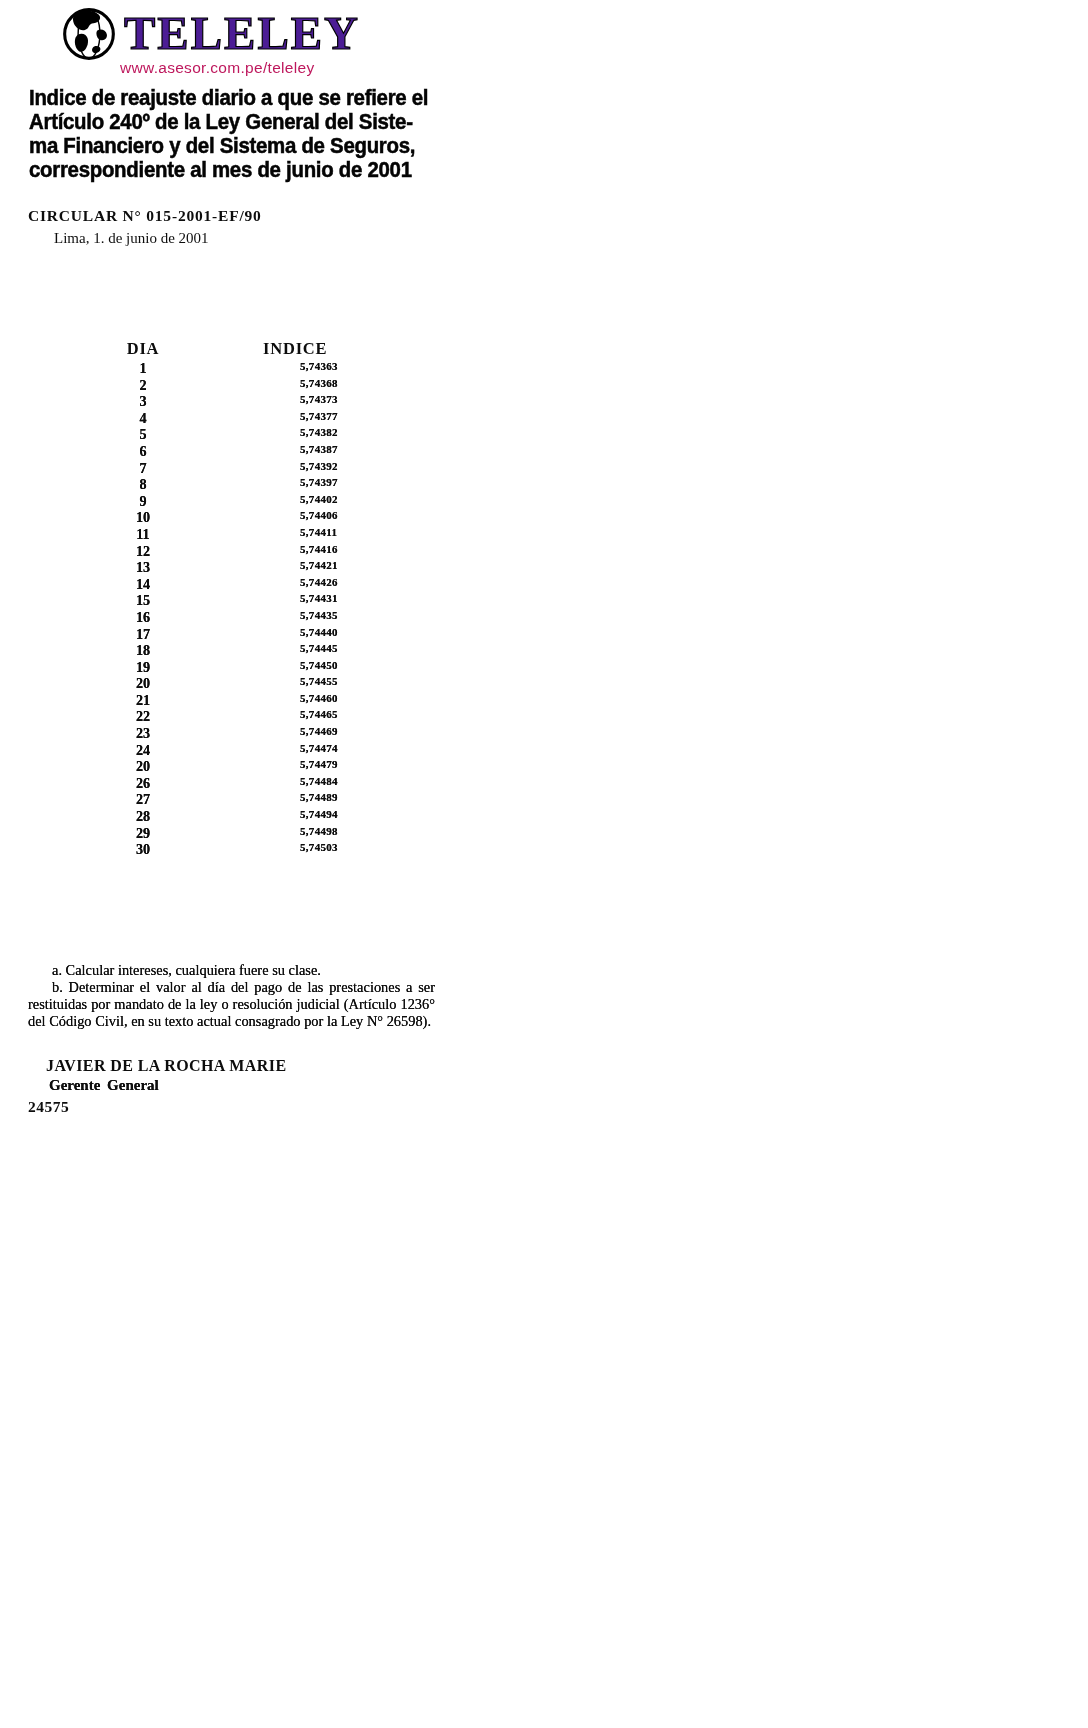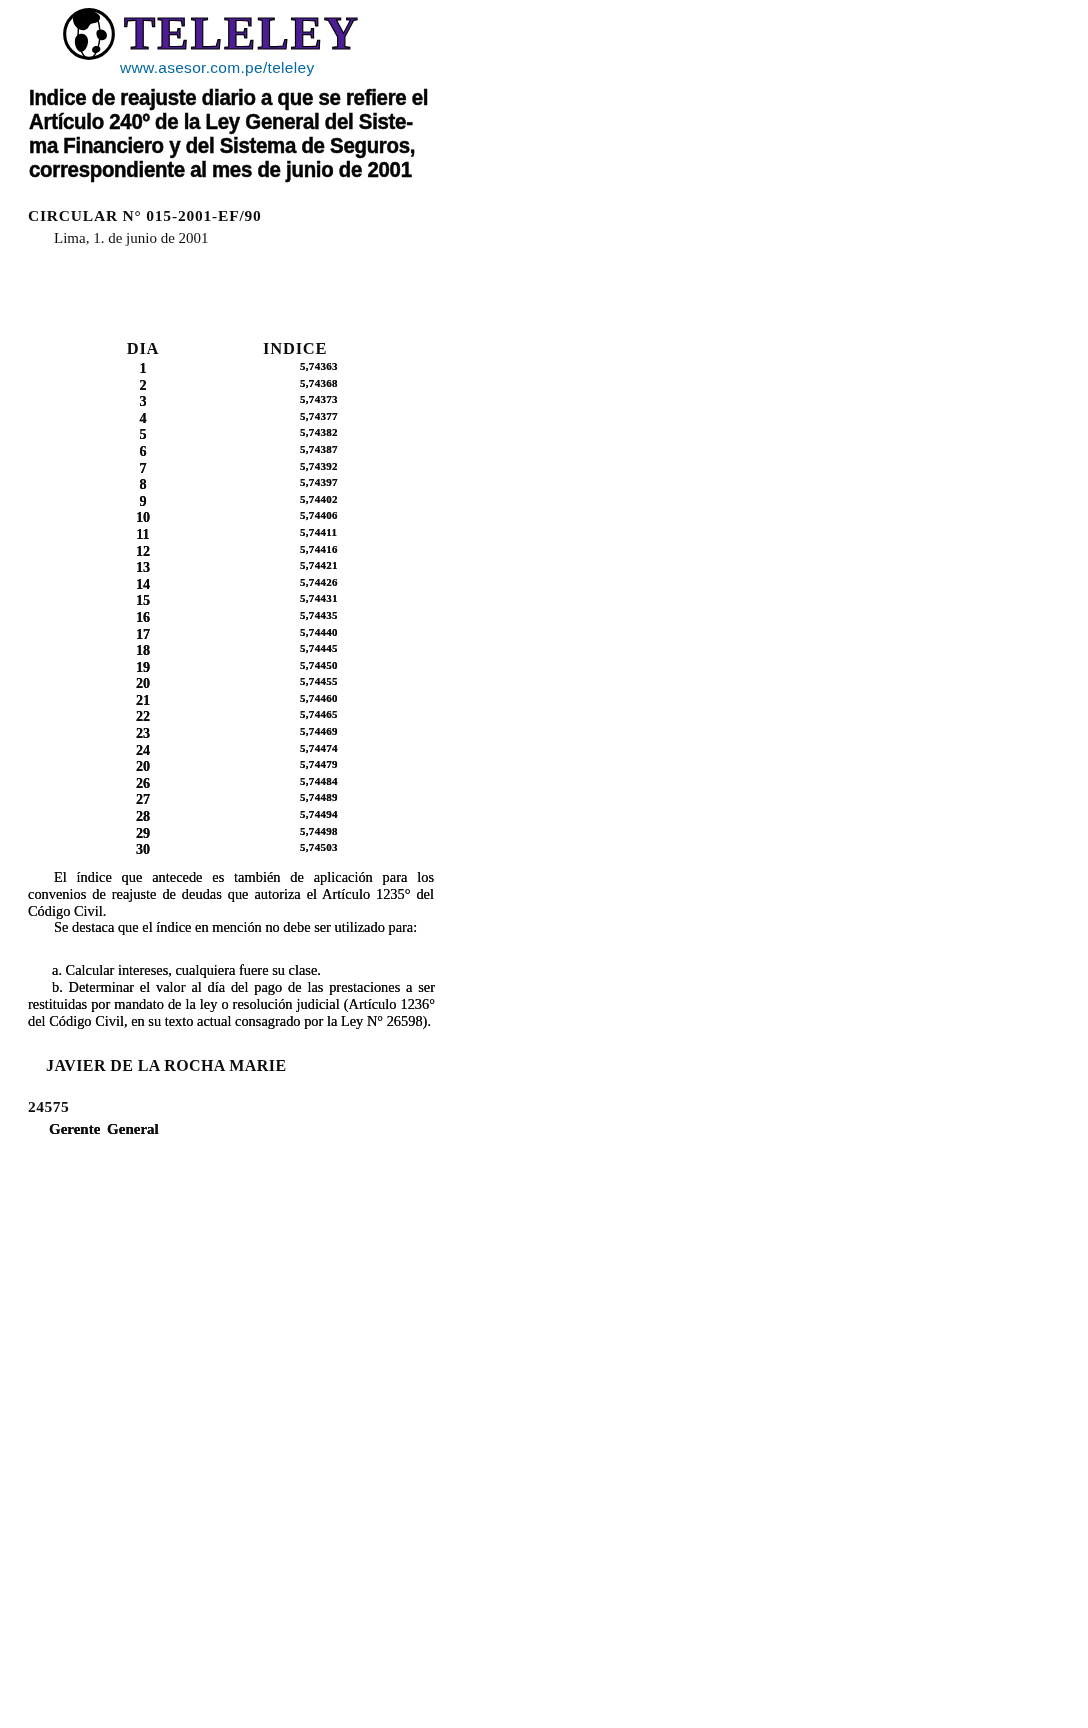--- a/index.html
+++ b/index.html
@@ -29,21 +29,21 @@
     color: #4c1d95;
     -webkit-text-stroke: 1.2px #000;
     white-space: nowrap;
   }
   .brand-url {
     position: absolute;
     left: 120px; top: 59px;
     font-family: "Liberation Sans", sans-serif;
     font-size: 15.5px;
     letter-spacing: 0.3px;
-    color: #0369a1;
+    color: #be185d;
     white-space: nowrap;
   }
   
   .headline {
     position: absolute;
     left: 29px; top: 86px;
     width: 440px;
     font-family: "Liberation Sans", sans-serif;
     font-size: 21.5px;
     font-weight: 700;
@@ -131,21 +131,20 @@
     letter-spacing: 0.4px;
     white-space: nowrap;
   }
   .sig-title {
     position: absolute;
     left: 49px; top: 1077px;
     font-size: 15px; font-weight: 600;
     word-spacing: 3px;
     text-shadow: 0 0 0.4px #111;
     white-space: nowrap;
-    margin-top: 44px;
   }
   .doc-number {
     position: absolute;
     left: 28px; top: 1098px;
     font-size: 15.5px; font-weight: 700;
     letter-spacing: 0.5px;
   }
 </style>
 </head>
 <body>
@@ -293,24 +292,20 @@
         <span class="c-dia">29</span>
         <span class="c-ind">5,74498</span>
       </div>
         <div class="t-row">
         <span class="c-dia">30</span>
         <span class="c-ind">5,74503</span>
       </div>
       </div>
   </div>
 
-  <div class="closing">
-    <p class="para">El índice que antecede es también de aplicación para los convenios de reajuste de deudas que autoriza el Artículo 1235° del Código Civil.</p>
-    <p class="para">Se destaca que el índice en mención no debe ser utilizado para:</p>
-  </div>
 
   <div class="items">
     <p class="para">a. Calcular intereses, cualquiera fuere su clase.</p>
     <p class="para">b. Determinar el valor al día del pago de las prestaciones a ser restituidas por mandato de la ley o resolución judicial (Artículo 1236° del Código Civil, en su texto actual consagrado por la Ley N° 26598).</p>
   </div>
 
   <div class="sig-name">JAVIER DE LA ROCHA MARIE</div>
   <div class="sig-title">Gerente General</div>
 
   <div class="doc-number">24575</div>

